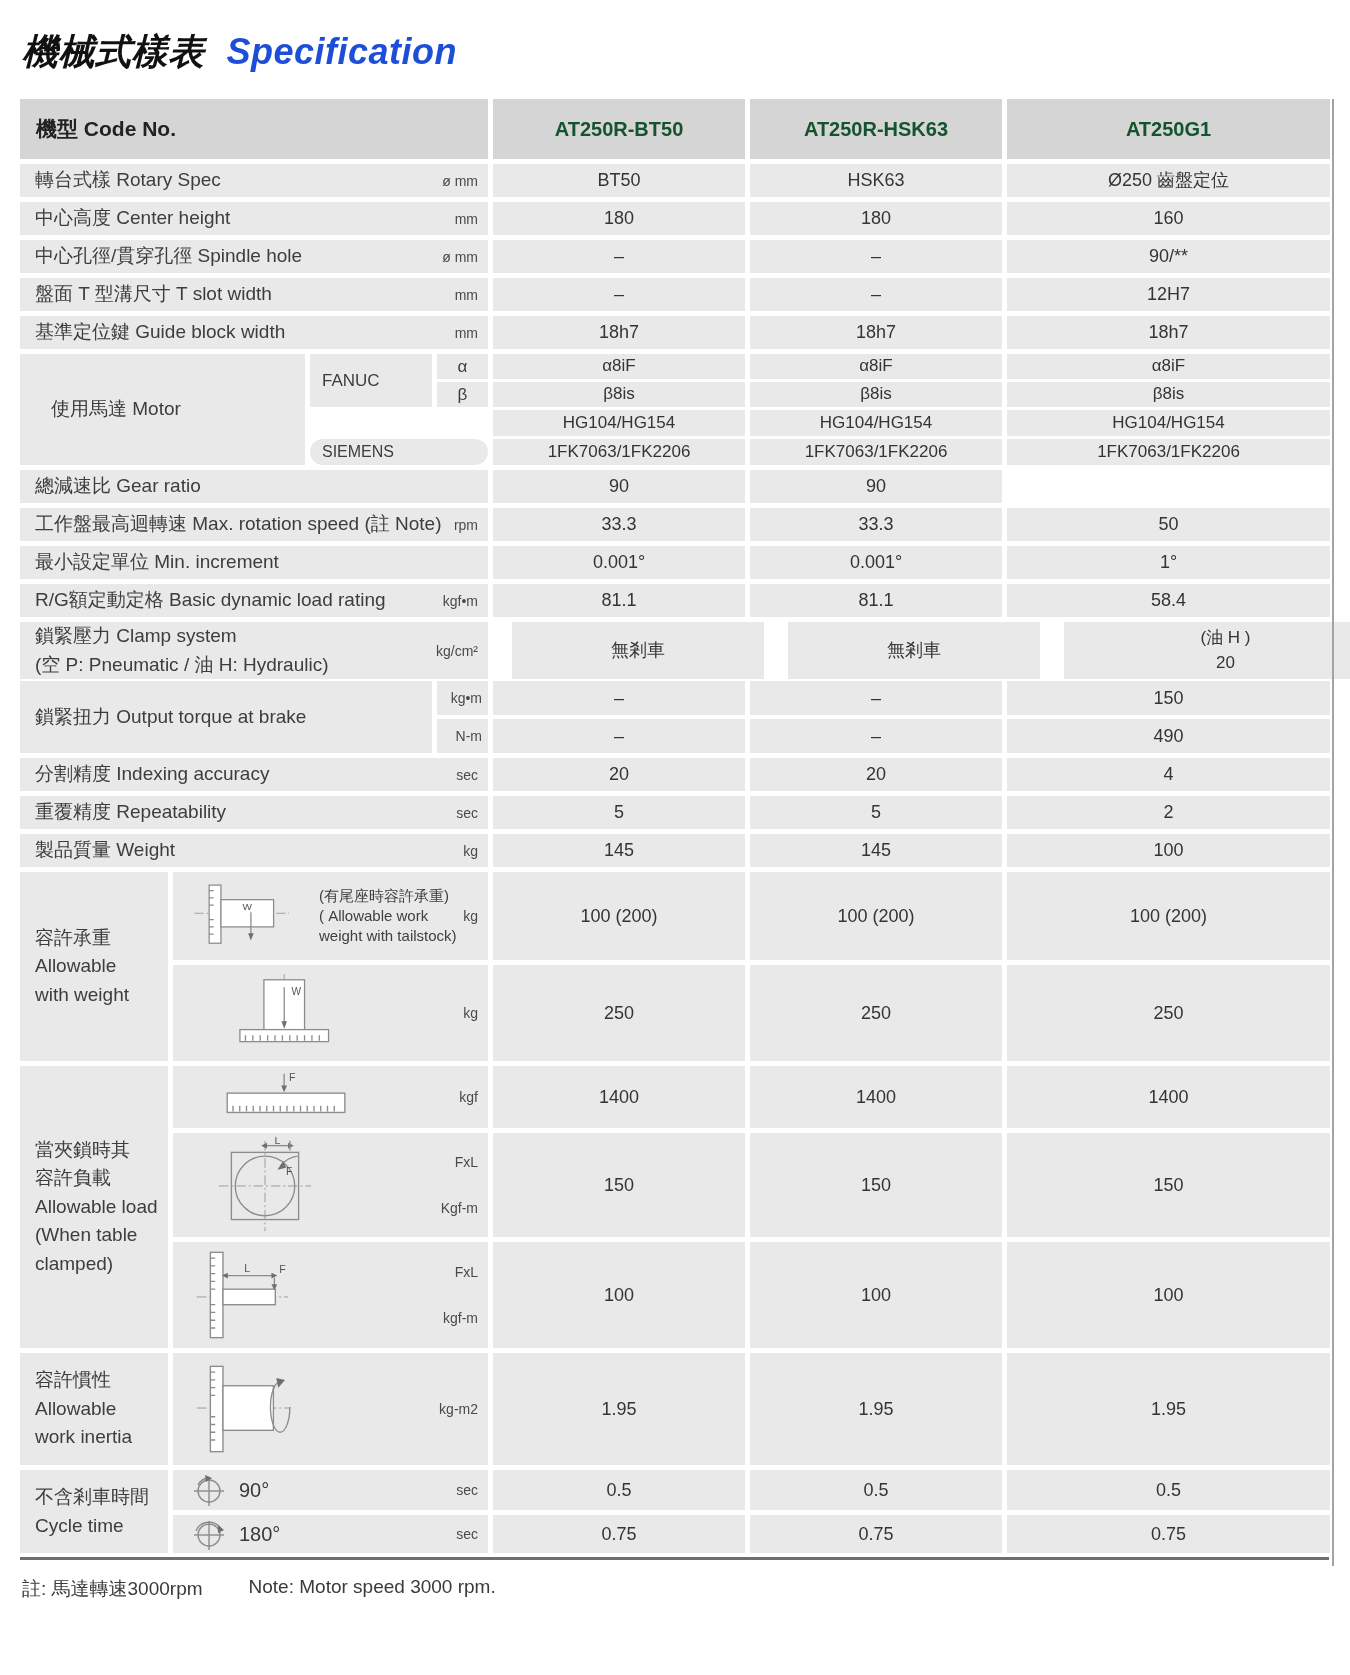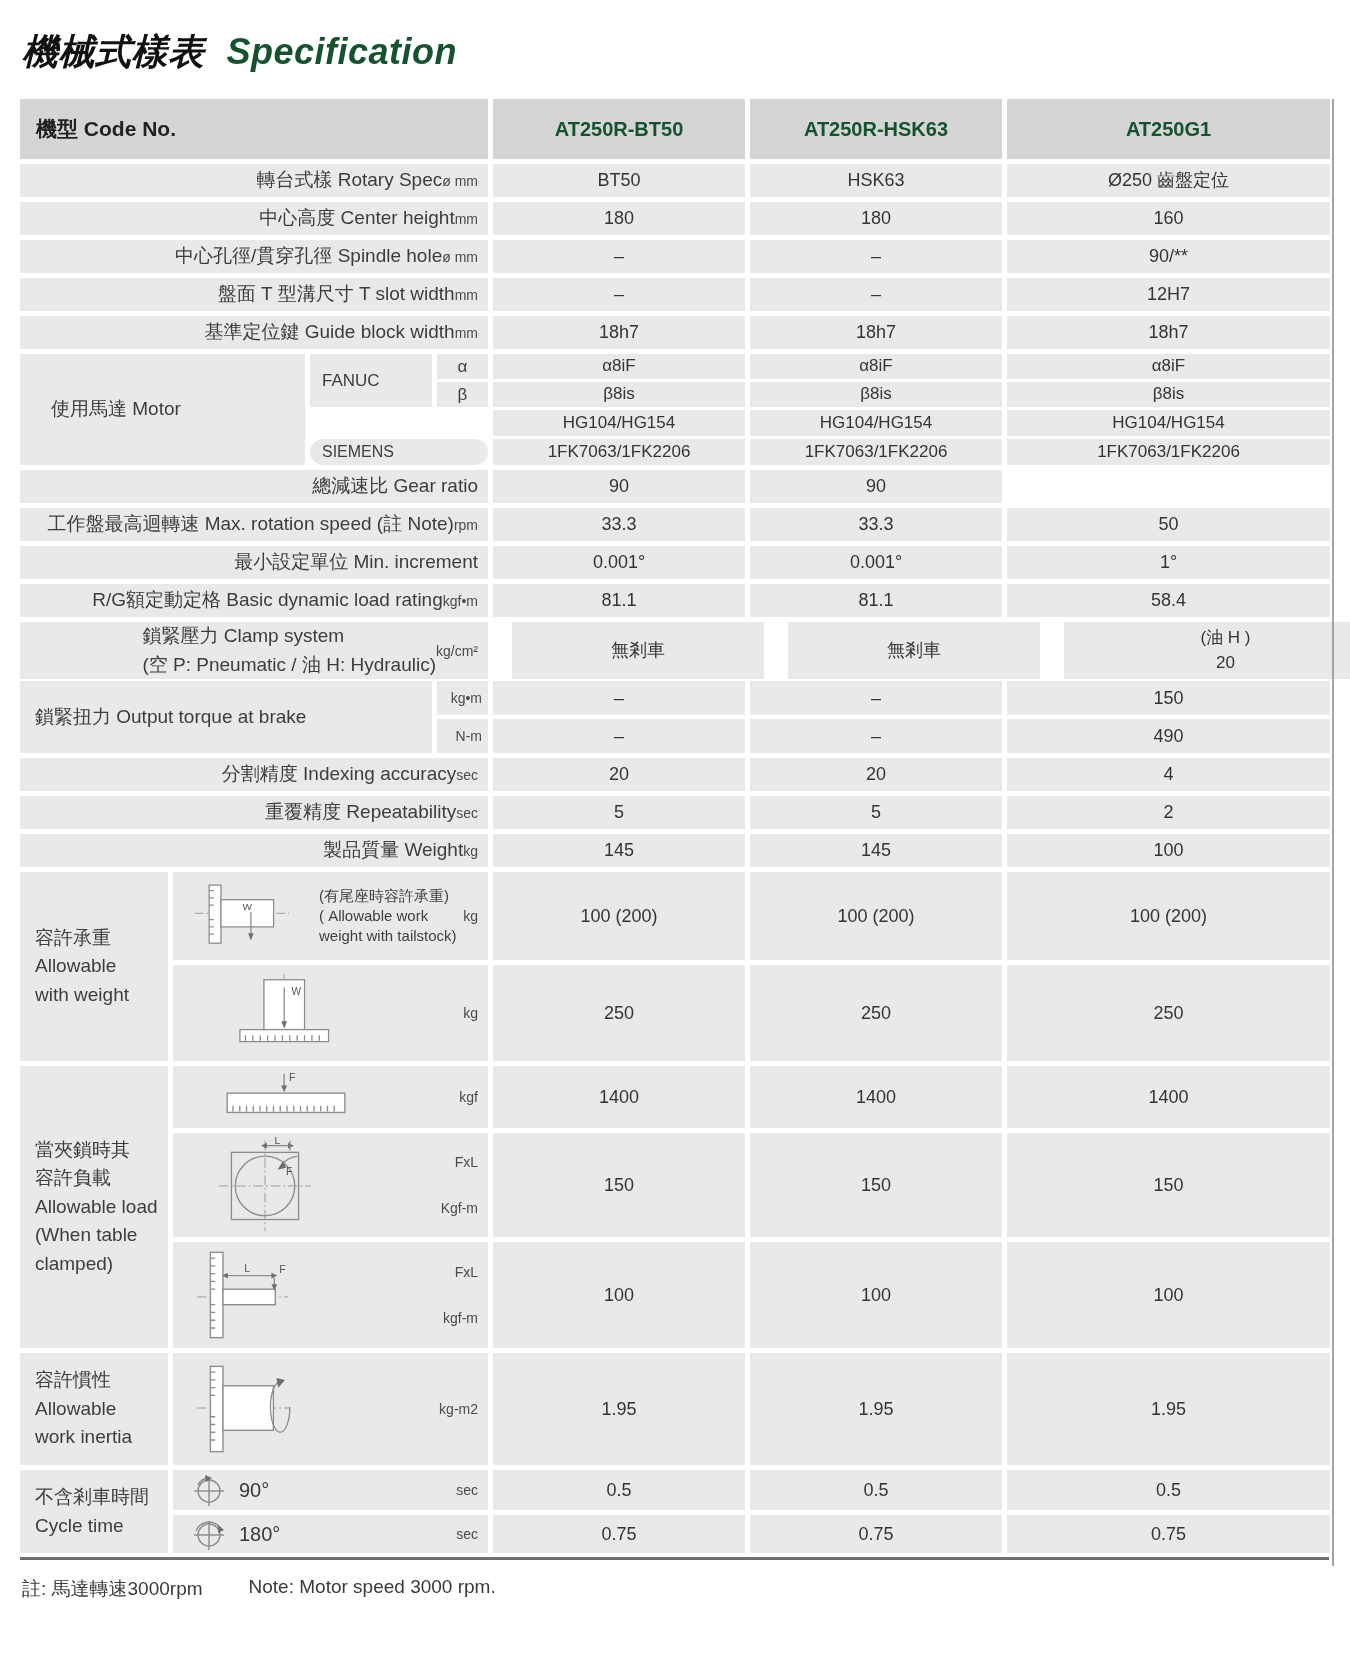--- a/index.html
+++ b/index.html
@@ -2,39 +2,39 @@
 <html><head>
 <meta charset="utf-8">
 <style>
   html,body { margin:0; padding:0; background:#ffffff; }
   body { width:1350px; height:1675px; font-family:"Liberation Sans","DejaVu Sans",sans-serif; color:#3d3d3d; }
   .wrap { padding:24px 20px 0 20px; }
 
   
   .title { margin:4px 0 22px 2px; font-size:36px; font-weight:bold; font-style:italic; letter-spacing:0.5px; }
   .title .zh { color:#111111; margin-right:22px; }
-  .title .en { color:#14532d; }
+  .title .en { color:#1d4ed8; }
 
   
   .table-outer { position:relative; width:1309px; }
   .table-outer::after { content:""; position:absolute; top:0; right:-5px; width:2px; height:calc(100% + 6px); background:#a3a3a3; }
   .tbl { display:flex; flex-direction:column; gap:5px; }
 
   .row  { display:grid; grid-template-columns:468px 252px 252px 323px; column-gap:5px; }
   .cell { background:#e9e9e9; }
   .hcell { background:#d5d5d6; }
 
   
   .hdr { height:60px; }
   .hdr .lab { display:flex; align-items:center; padding-left:16px; font-size:21px; font-weight:bold; color:#222; }
   .hdr .mod { display:flex; align-items:center; justify-content:center; font-size:20px; font-weight:bold; color:#14532d; }
 
   
   .srow { height:33px; }
-  .labcell { display:flex; align-items:center; justify-content:flex-end; padding:0 10px 0 15px; }
+  .labcell { display:flex; align-items:center; justify-content:space-between; padding:0 10px 0 15px; }
   .lbl { font-size:19px; color:#3d3d3d; white-space:pre-line; line-height:1.5; }
   .unt { font-size:14px; color:#4a4a4a; text-align:right; white-space:pre-line; }
   .val { display:flex; align-items:center; justify-content:center; font-size:18px; color:#343434; text-align:center; white-space:pre-line; line-height:1.45; }
   .val-sm { font-size:17px; }
 
   
   .mgrid { display:grid; grid-template-columns:285px 122px 51px 252px 252px 323px; grid-template-rows:25px 25px 26px 26px; gap:3px 5px; }
   .m-outer { grid-row:1/5; grid-column:1; display:flex; align-items:center; padding-left:31px; }
   .m-fanuc { grid-row:1/3; grid-column:2; display:flex; align-items:center; padding-left:12px; font-size:17px; }
   .m-a { grid-row:1; grid-column:3; }

